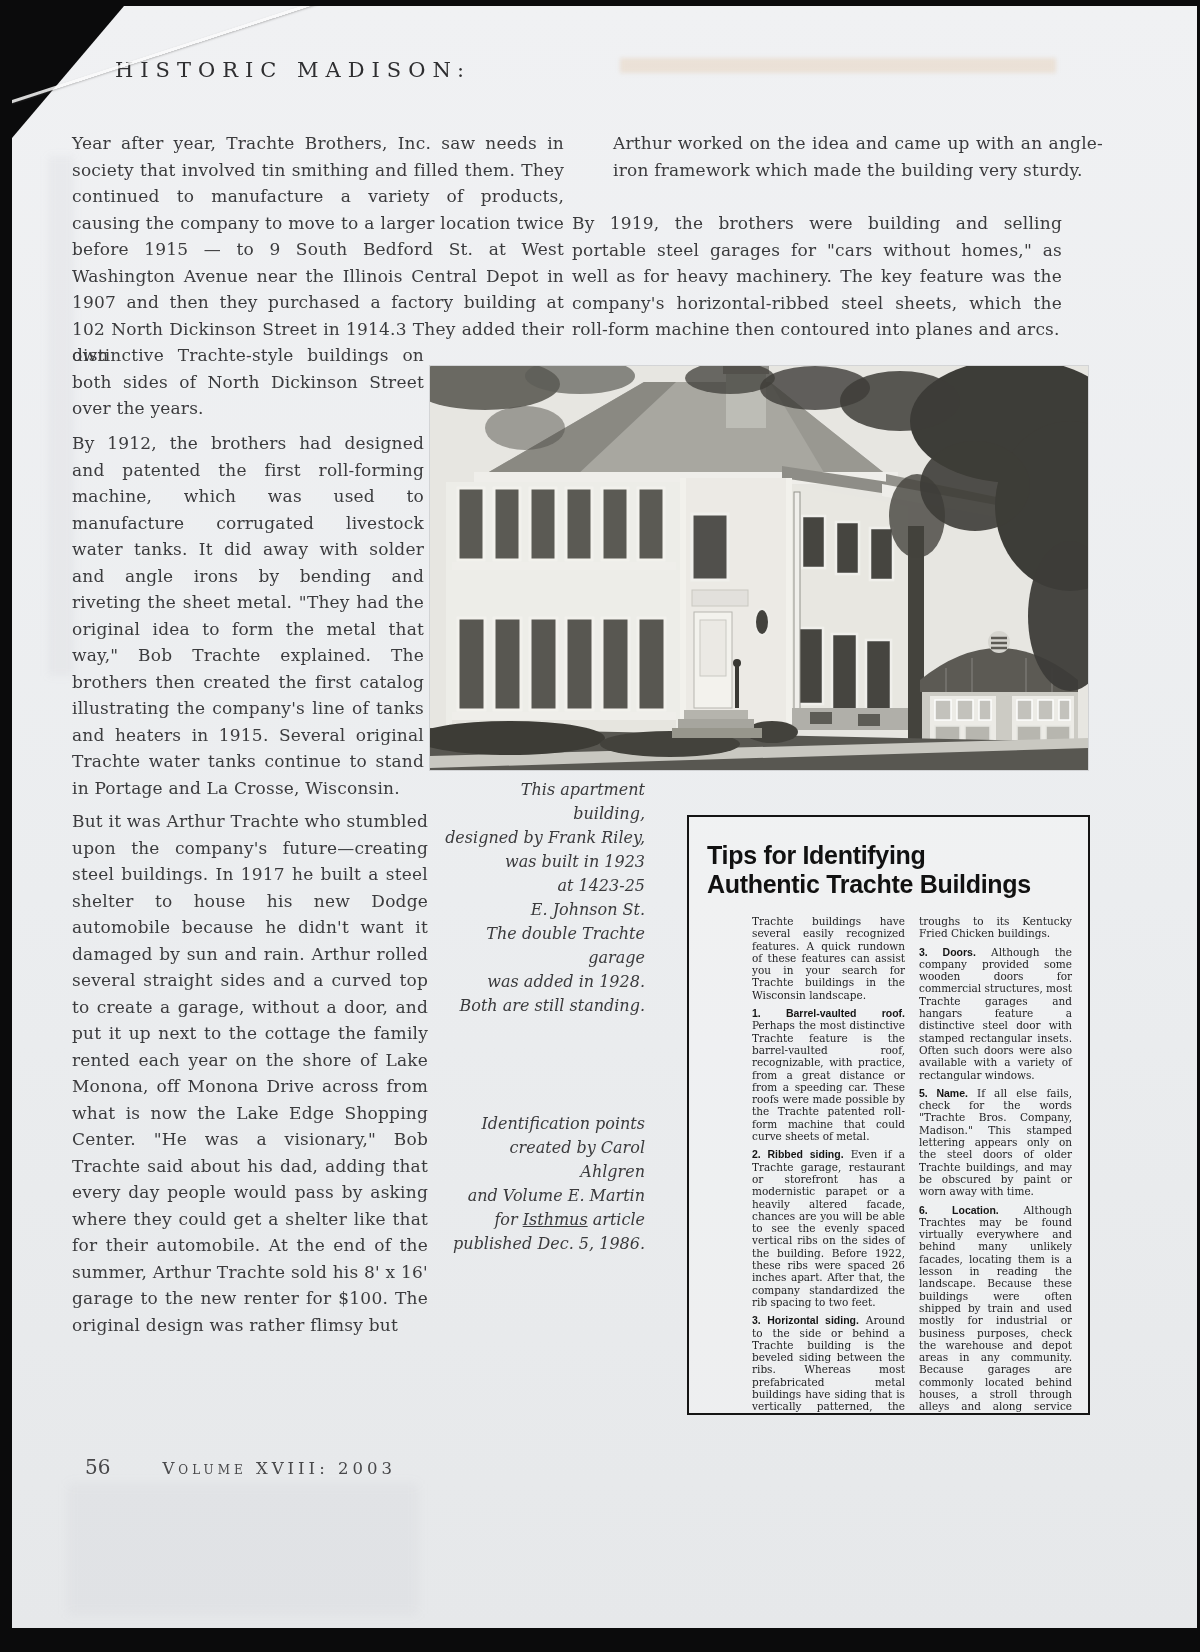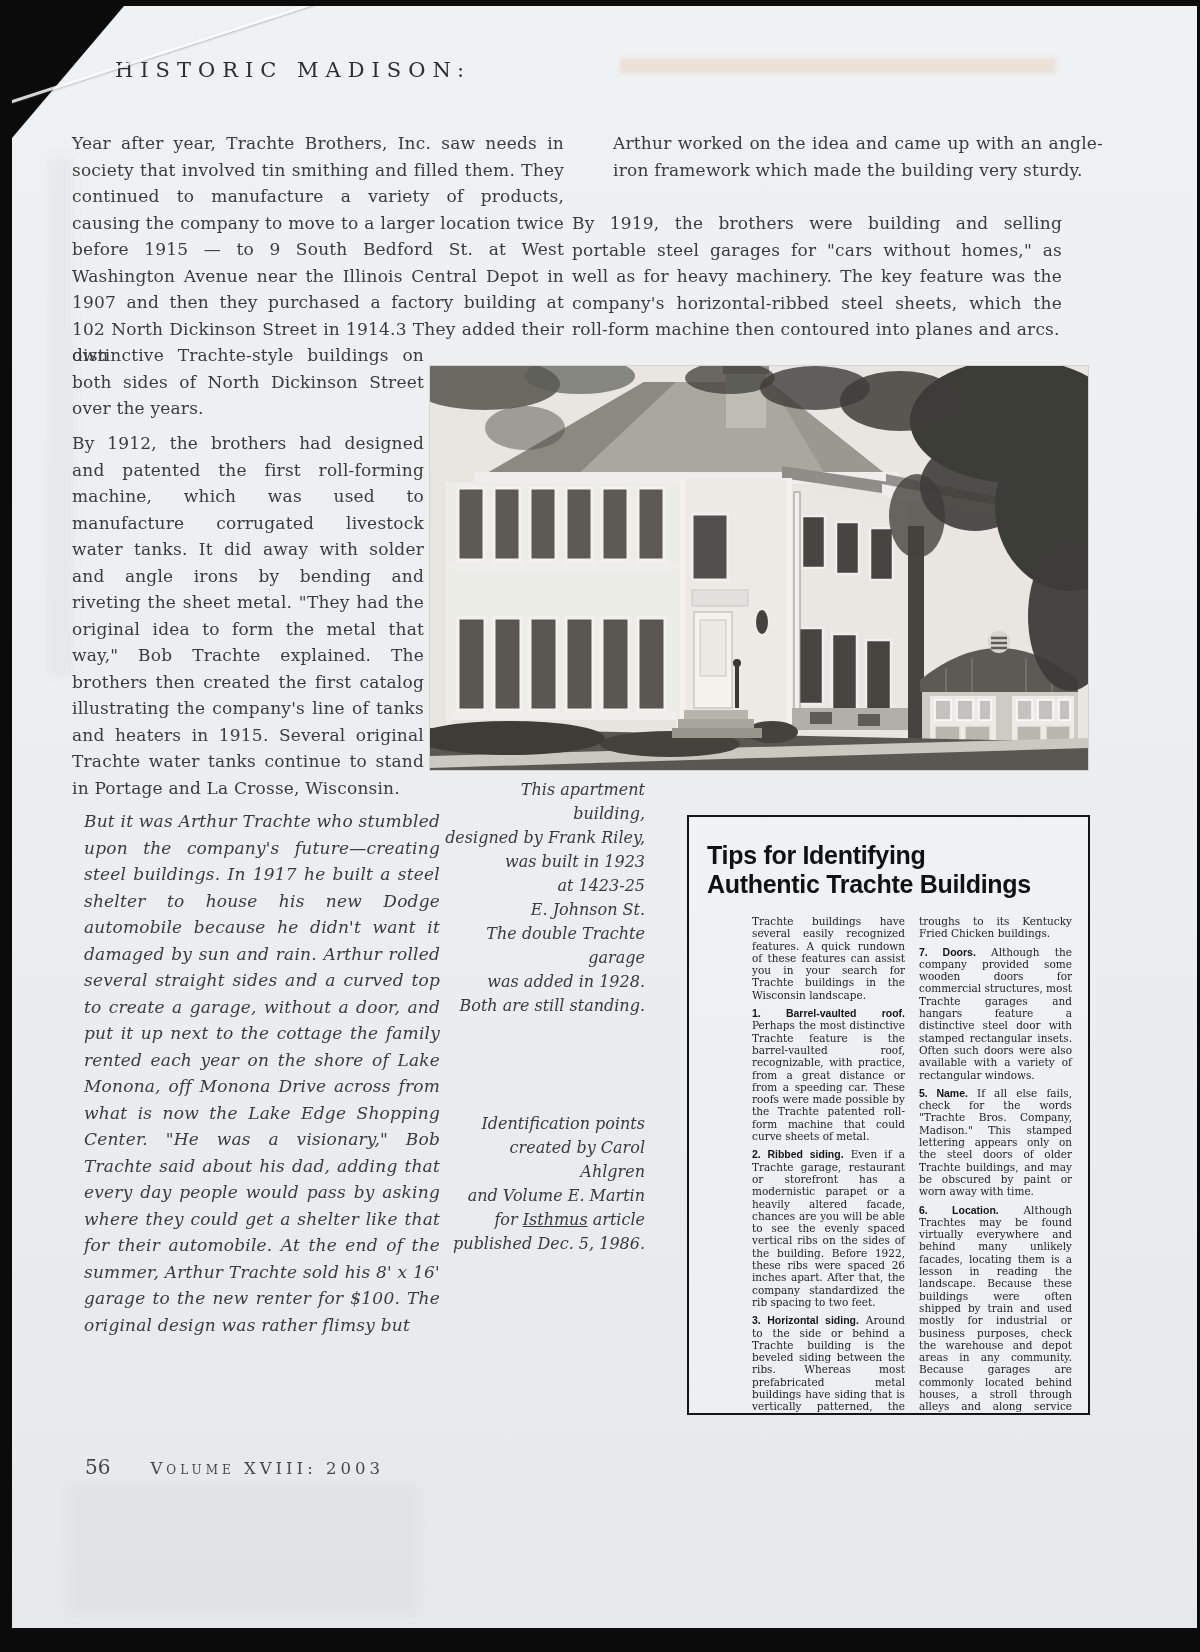--- a/index.html
+++ b/index.html
@@ -35,21 +35,21 @@
     letter-spacing:7px;white-space:nowrap;
   }
   .body-text{
     position:absolute;margin:0;
     font:17px/26.5px "DejaVu Serif", serif;
     color:#3b3b3d;text-align:justify;letter-spacing:.2px;
   }
   .lp1a{left:60px;top:124px;width:492px;}
   .lp1b{left:60px;top:336px;width:352px;}
   .lp2 {left:60px;top:424px;width:352px;}
-  .lp3 {left:72px;top:802px;width:356px;font-style:italic;}
+  .lp3 {left:60px;top:802px;width:356px;}
   .rp1 {left:560px;top:124px;width:490px;margin-left:41px;}
   .rp2 {left:560px;top:204px;width:490px;}
 
   .photo{
     position:absolute;left:418px;top:360px;width:658px;height:404px;
     background:#e8e7e3;box-shadow:0 0 0 1px rgba(60,60,60,.15);
   }
   .photo svg{display:block;width:100%;height:100%;}
 
   .caption{
@@ -79,21 +79,21 @@
   .tcol p{
     margin:0 0 6px 0;
     font:10.5px/12.3px "DejaVu Serif", serif;
     color:#232325;text-align:justify;
   }
   .tcol p b{font:bold 10.5px/12.3px "Liberation Sans", sans-serif;color:#141414;}
   .tsig{text-align:right;font-style:italic;}
 
   .footer{
     position:absolute;left:73px;top:1449px;
-    display:flex;align-items:baseline;gap:40px;color:#48484a;
+    display:flex;align-items:baseline;gap:52px;color:#48484a;
   }
   .footer .pgnum{font:20px "DejaVu Serif", serif;}
   .footer .vol{
     font:16.5px "DejaVu Serif", serif;
     font-variant-caps:small-caps;letter-spacing:4px;
   }
 </style>
 </head>
 <body>
 
@@ -252,21 +252,21 @@
     <h2 class="tips-title"><span>Tips for Identifying</span><br><span>Authentic Trachte Buildings</span></h2>
     <div class="tips-cols">
       <div class="tcol">
         <p>Trachte buildings have several easily recognized features. A quick rundown of these features can assist you in your search for Trachte buildings in the Wisconsin landscape.</p>
         <p><b>1. Barrel-vaulted roof.</b><span> Perhaps the most distinctive Trachte feature is the barrel-vaulted roof, recognizable, with practice, from a great distance or from a speeding car. These roofs were made possible by the Trachte patented roll-form machine that could curve sheets of metal.</span></p>
         <p><b>2. Ribbed siding.</b><span> Even if a Trachte garage, restaurant or storefront has a modernistic parapet or a heavily altered facade, chances are you will be able to see the evenly spaced vertical ribs on the sides of the building. Before 1922, these ribs were spaced 26 inches apart. After that, the company standardized the rib spacing to two feet.</span></p>
         <p><b>3. Horizontal siding.</b><span> Around to the side or behind a Trachte building is the beveled siding between the ribs. Whereas most prefabricated metal buildings have siding that is vertically patterned, the Trachte company has used this beveled pattern from the days of horse</span></p>
       </div>
       <div class="tcol">
         <p>troughs to its Kentucky Fried Chicken buildings.</p>
-        <p><b>7. Doors.</b><span> Although the company provided some wooden doors for commercial structures, most Trachte garages and hangars feature a distinctive steel door with stamped rectangular insets. Often such doors were also available with a variety of rectangular windows.</span></p>
+        <p><b>3. Doors.</b><span> Although the company provided some wooden doors for commercial structures, most Trachte garages and hangars feature a distinctive steel door with stamped rectangular insets. Often such doors were also available with a variety of rectangular windows.</span></p>
         <p><b>5. Name.</b><span> If all else fails, check for the words "Trachte Bros. Company, Madison." This stamped lettering appears only on the steel doors of older Trachte buildings, and may be obscured by paint or worn away with time.</span></p>
         <p><b>6. Location.</b><span> Although Trachtes may be found virtually everywhere and behind many unlikely facades, locating them is a lesson in reading the landscape. Because these buildings were often shipped by train and used mostly for industrial or business purposes, check the warehouse and depot areas in any community. Because garages are commonly located behind houses, a stroll through alleys and along service roads is likely to yield rich results.</span></p>
         <p class="tsig">—C.A. and F.E.M.</p>
       </div>
     </div>
   </div>
 
   <div class="footer">
     <span class="pgnum">56</span>
     <span class="vol">Volume XVIII: 2003</span>

